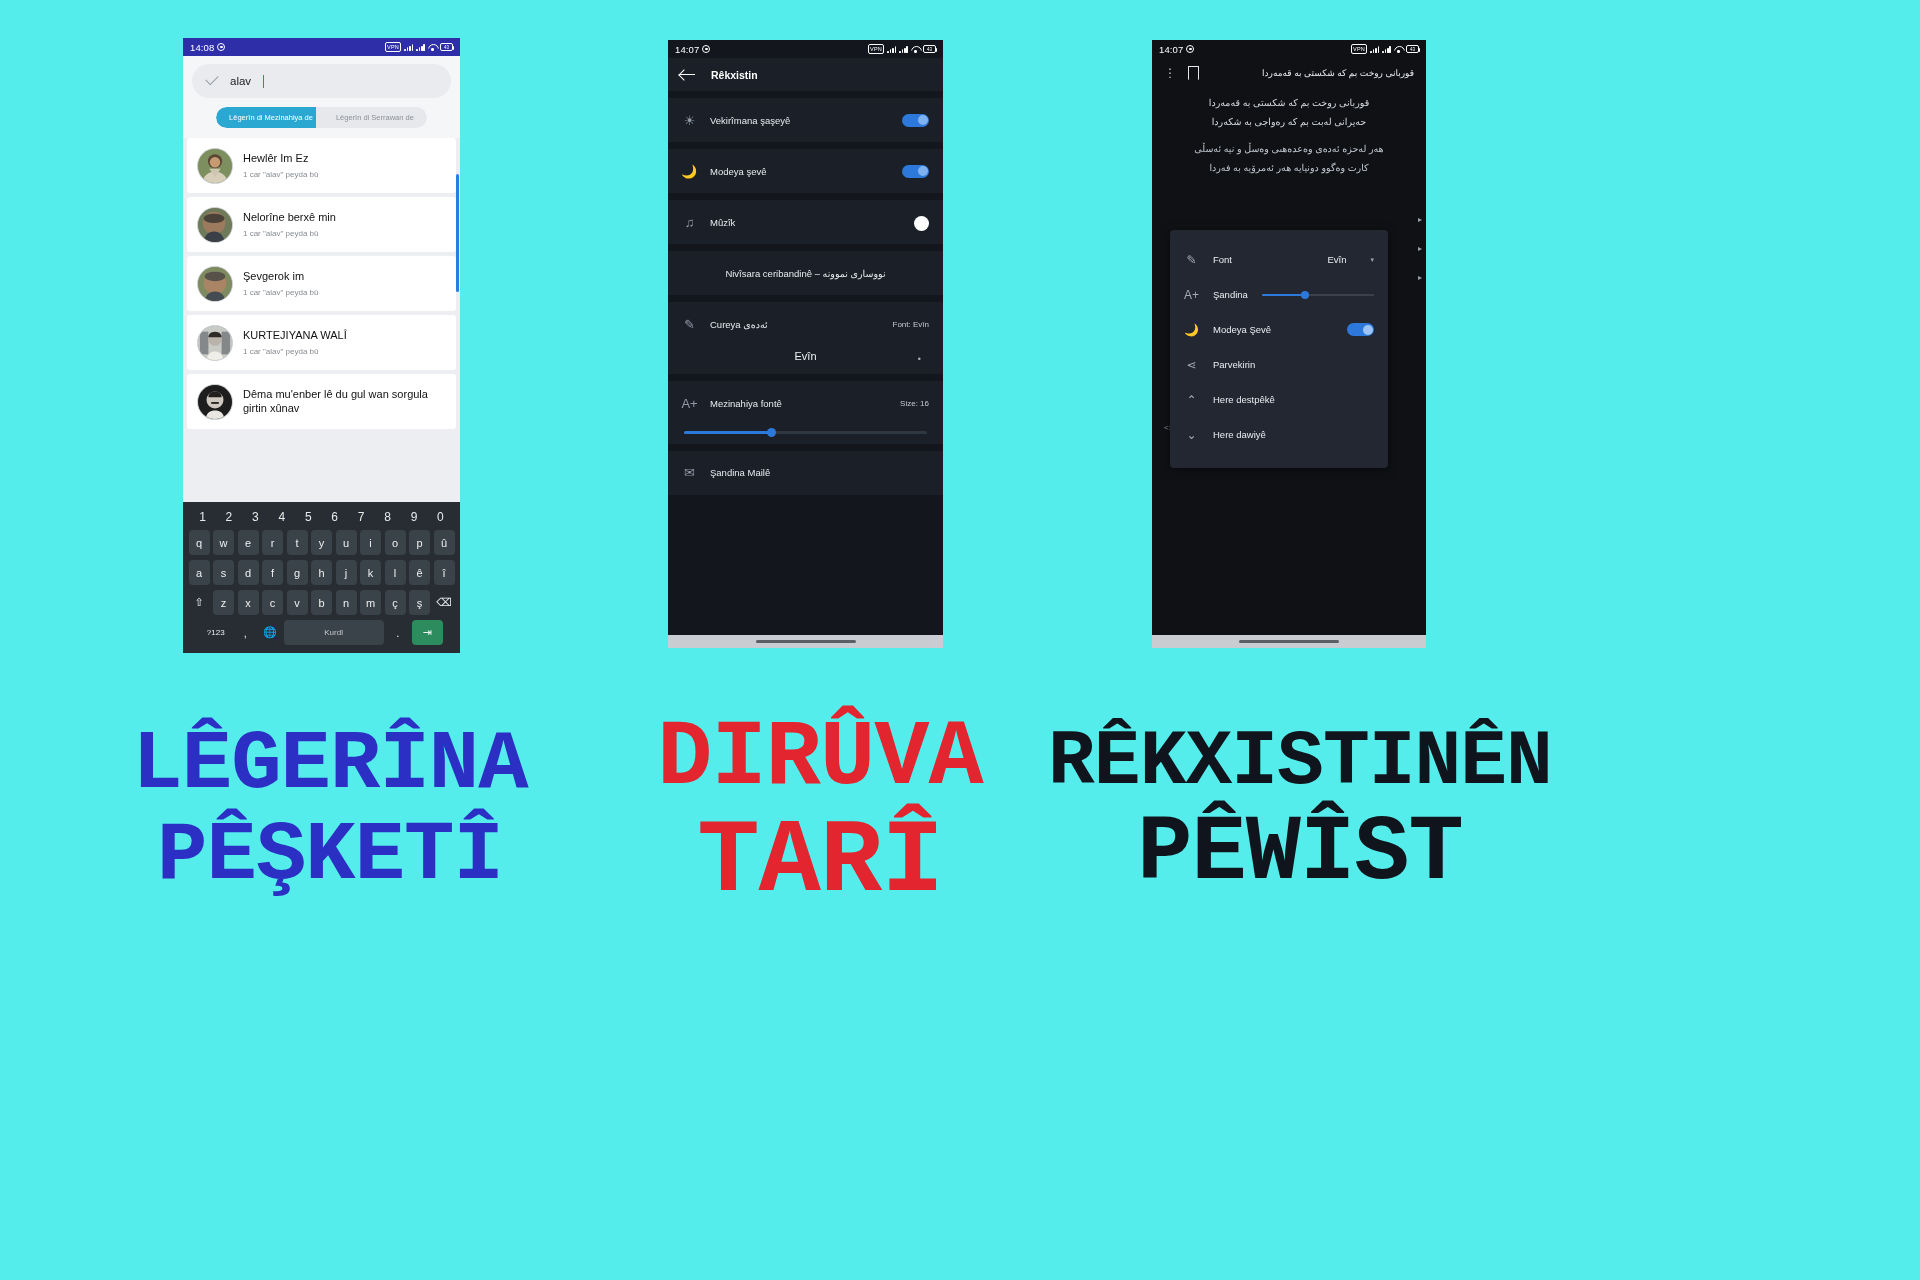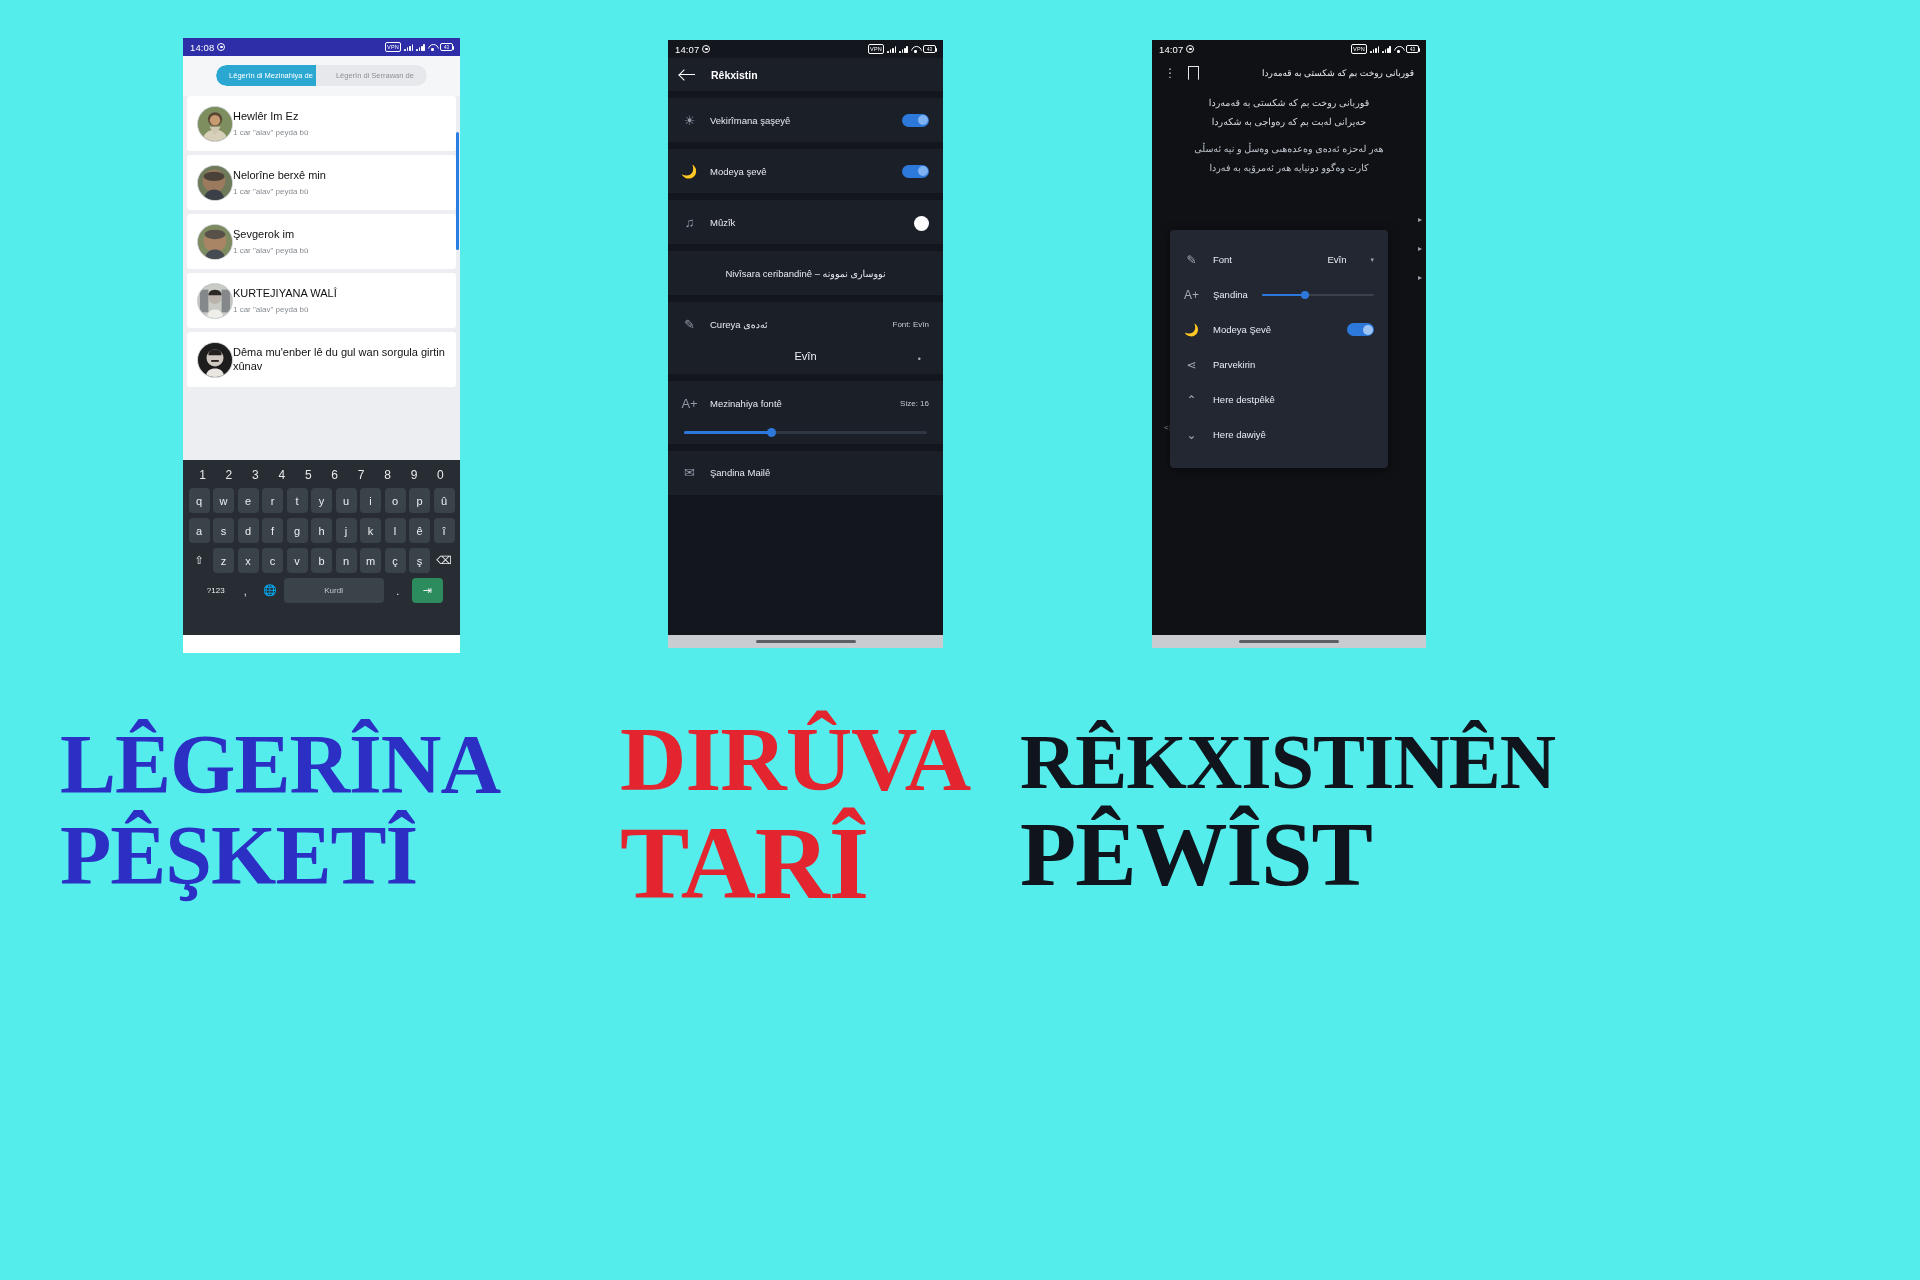--- a/index.html
+++ b/index.html
@@ -84,21 +84,21 @@
   .tabs-inner{ display:flex; border-radius:14px; overflow:hidden; }
   .tab {
     font-size:7.5px; padding:6px 13px; white-space:nowrap;
   }
   .tab.active { background:#2AA8D1; color:#fff; border-radius:14px; }
   .tab.inactive { background:#e6e8ec; color:#8d9197; border-radius:0 14px 14px 0; margin-left:-10px; padding-left:20px;}
 
   .list-area { background:#eceef1; position:relative; height:364px; overflow:hidden;}
   .list-card {
     background:#fff; margin:0 4px 4px; border-radius:3px;
-    display:flex; align-items:center; padding:9px 10px;
+    display:flex; align-items:center; gap:10px; padding:9px 10px;
     min-height:55px;
   }
   .avatar {
     width:36px;height:36px;border-radius:50%;flex:none;overflow:hidden;
     border:1px solid #cfd3d8; background:#9aa38f;
   }
   .av-inner { width:100%;height:100%;display:block; }
   .card-txt { flex:1; min-width:0; }
   .card-title { font-size:11px; color:#111; line-height:1.25; }
   .card-sub { font-size:8px; color:#868b91; margin-top:5px;}
@@ -194,23 +194,23 @@
   .mslider .kb{position:absolute;top:1px;left:35%;width:8px;height:8px;border-radius:50%;background:#2d79db;}
   .mtgl{margin-left:auto;width:27px;height:13px;border-radius:9px;background:#2d79db;position:relative;}
   .mtgl::after{content:"";position:absolute;right:1.5px;top:1.5px;width:10px;height:10px;border-radius:50%;background:#9ec4f5;}
   .rsidebar { position:absolute; right:4px; top:175px; display:flex; flex-direction:column; gap:20px; align-items:center; color:#9aa1ab; font-size:8px;}
   .navbar-r { position:absolute;bottom:0;left:0;right:0;height:13px;background:#c9ccd1;display:flex;align-items:center;justify-content:center;}
   .navbar-r .pill{width:100px;height:3px;border-radius:2px;background:#5a5f66;}
 
   
   .captions { position:absolute; left:0; top:690px; width:1920px; height:560px; }
   .cap {
-    position:absolute; text-align:left; line-height:.96;
+    position:absolute; text-align:center; line-height:.96;
     font-weight:bold; letter-spacing:-1px;
-    font-family:Liberation Serif, serif;
+    font-family:Liberation Mono, monospace;
   }
   #cap1 { left:60px; top:35px; width:540px; color:#2B2FC4; font-size:84px; }
   #cap2 { left:620px; top:25px; width:400px; color:#E3252F; font-size:92px; }
   #cap3 { left:1020px; top:35px; width:560px; color:#10141C; font-size:78px; }
   .cap .l2 { display:block; margin-top:10px; }
   #cap2 .l2 { font-size:104px; }
   #cap3 .l2 { font-size:92px; }
 </style>
 </head>
 <body>
@@ -232,20 +232,27 @@
           <i></i>
           <i></i>
           <i></i>
           <i></i>
         </span>
       <span class="wifi-ico"></span>
       <span class="batt">43</span>
     </span>
   </div>
 
+  <div class="search-wrap">
+    <div class="search-bar">
+      <span class="check-ico"></span>
+      <span class="search-val">alav</span>
+        <span class="caret"></span>
+    </div>
+  </div>
 
   <div class="tabs-row">
     <div class="tabs-inner">
       <div class="tab active">Lêgerîn di Mezinahiya de</div>
       <div class="tab inactive">Lêgerîn di Serrawan de</div>
     </div>
   </div>
 
   <div class="list-area">
     <div class="scrollbar-l"></div>

